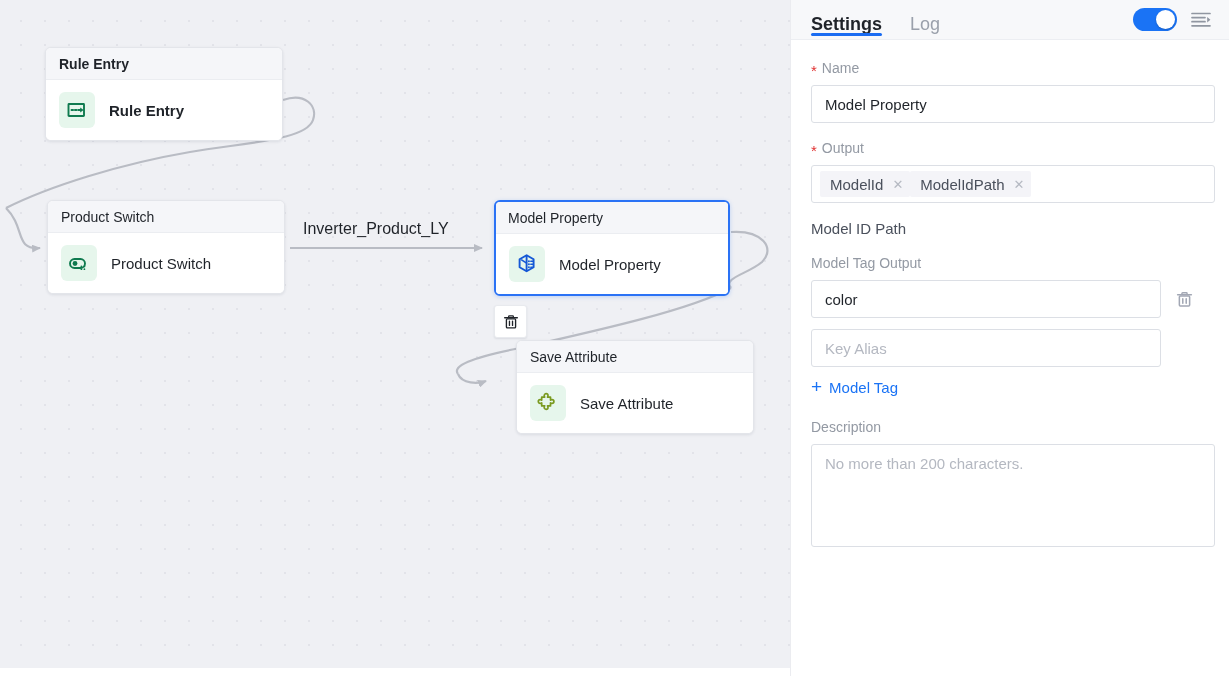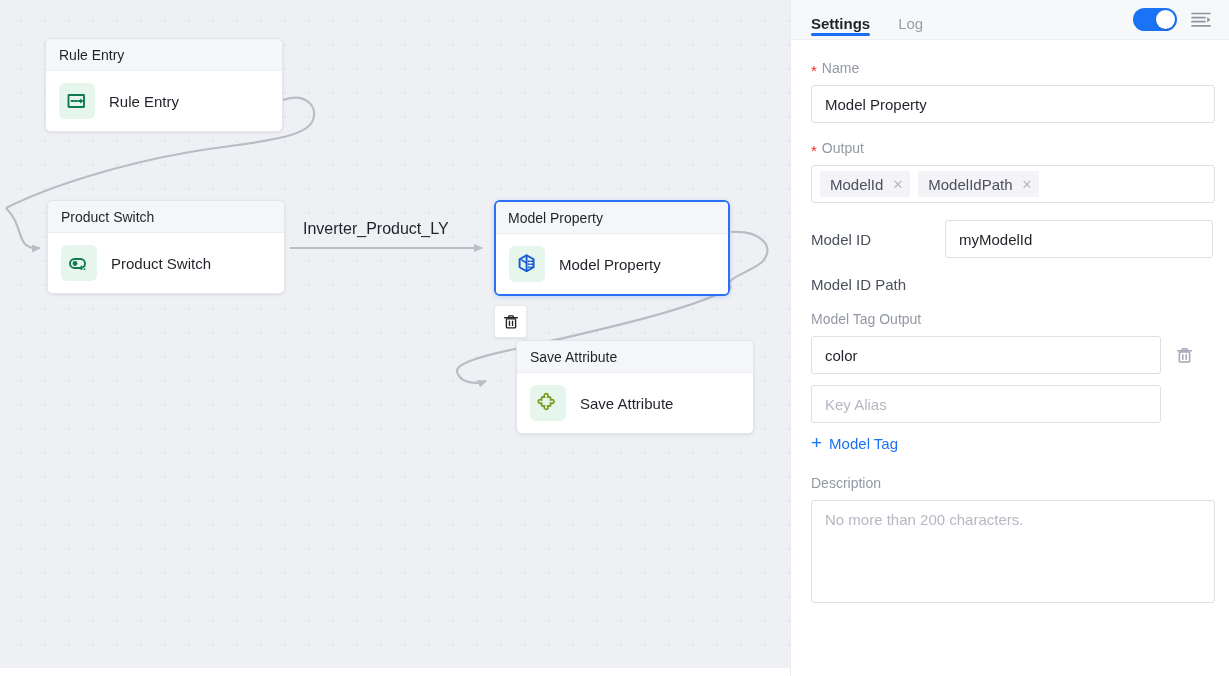--- a/index.html
+++ b/index.html
@@ -60,21 +60,21 @@
   }
   .node-icon {
     width: 36px; height: 36px;
     border-radius: 6px;
     background: #e6f6ec;
     display: flex; align-items: center; justify-content: center;
     flex: 0 0 36px;
   }
   .node-label { font-size: 15px; color: #1f2329; white-space: nowrap; }
 
-  #node-rule-entry      { left: 45px;  top: 38px;  width: 238px; }
+  #node-rule-entry      { left: 45px;  top: 47px;  width: 238px; font-weight: bold; }
   #node-product-switch  { left: 47px;  top: 200px; width: 238px; }
   #node-model-property  { left: 494px; top: 200px; width: 236px; }
   #node-save-attribute  { left: 516px; top: 340px; width: 238px; }
 
   #edge-label {
     position: absolute; left: 303px; top: 220px;
     font-size: 16px; color: #1f2329; white-space: nowrap;
   }
 
   #delete-btn {
@@ -98,21 +98,21 @@
   }
   #panel-header {
     height: 40px;
     background: #f7f8fa;
     border-bottom: 1px solid #eceef2;
     display: flex; align-items: center;
     padding: 0 18px 0 20px;
     position: relative;
   }
   .tab {
-    font-size: 15px;
+    font-size: 18px;
     color: #9aa0ab;
     margin-right: 28px;
     line-height: 40px;
     height: 32px;
     position: relative;
     cursor: pointer;
   }
   .tab.active { color: #1f2329; font-weight: 600; }
   .tab.active::after {
     content: "";
@@ -149,21 +149,21 @@
     padding: 0 13px;
     background: #fff;
     outline: none;
     font-family: "Liberation Sans", sans-serif;
   }
   .text-input::placeholder { color: #b4b8c1; }
 
   #output-box {
     width: 404px; min-height: 38px;
     border: 1px solid #dcdfe5; border-radius: 3px;
-    display: flex; align-items: center; gap: 8px;
+    display: flex; align-items: center; 
     padding: 0 8px;
     background: #fff;
     margin-bottom: 17px;
   }
   .chip {
     background: #f4f4f8;
     border-radius: 2px;
     height: 26px;
     display: flex; align-items: center;
     padding: 0 7px 0 10px;
@@ -348,24 +348,20 @@
           <span>ModelId</span>
           <span class="x">✕</span>
         </span>
         <span class="chip">
           <span>ModelIdPath</span>
           <span class="x">✕</span>
         </span>
       </div>
 
       
-      <div class="row-field">
-        <div class="rlabel">Model ID</div>
-        <input class="text-input" type="text" value="myModelId" style="">
-      </div>
 
       
       <div class="row-field">
         <div class="rlabel">Model ID Path</div>
       </div>
 
       
       <div id="model-tag-section">
         <div class="field-label">Model Tag Output</div>
 

